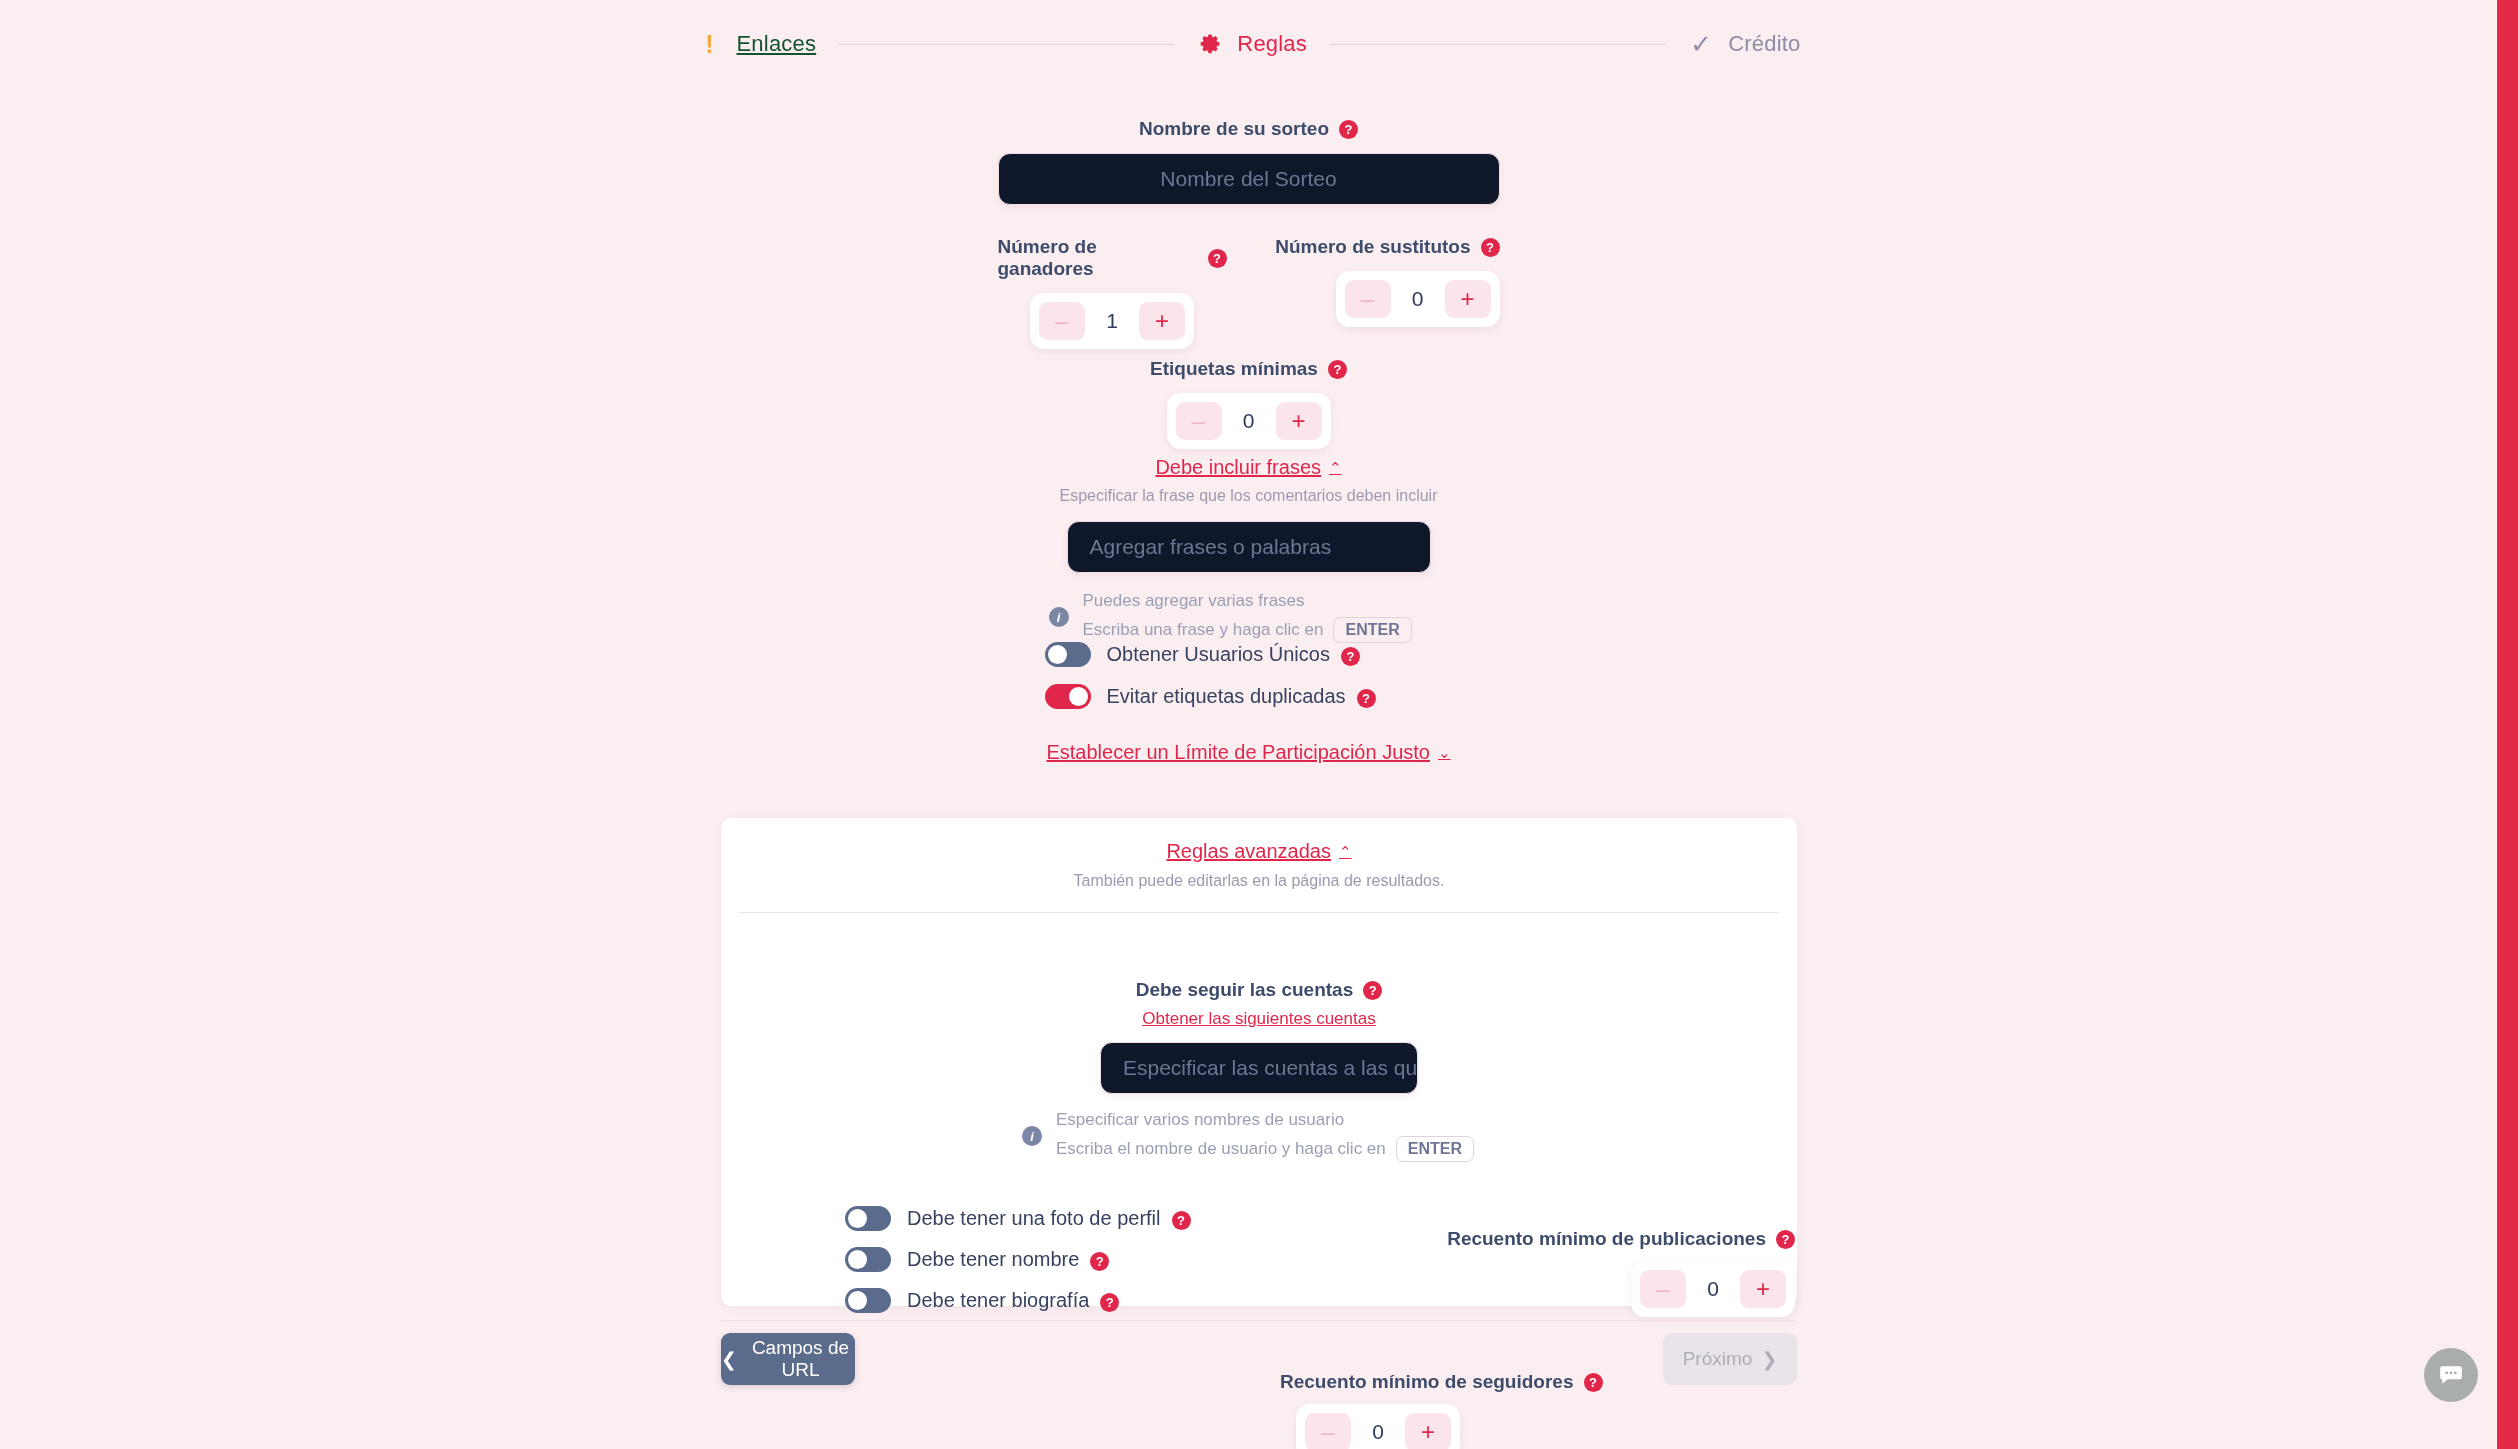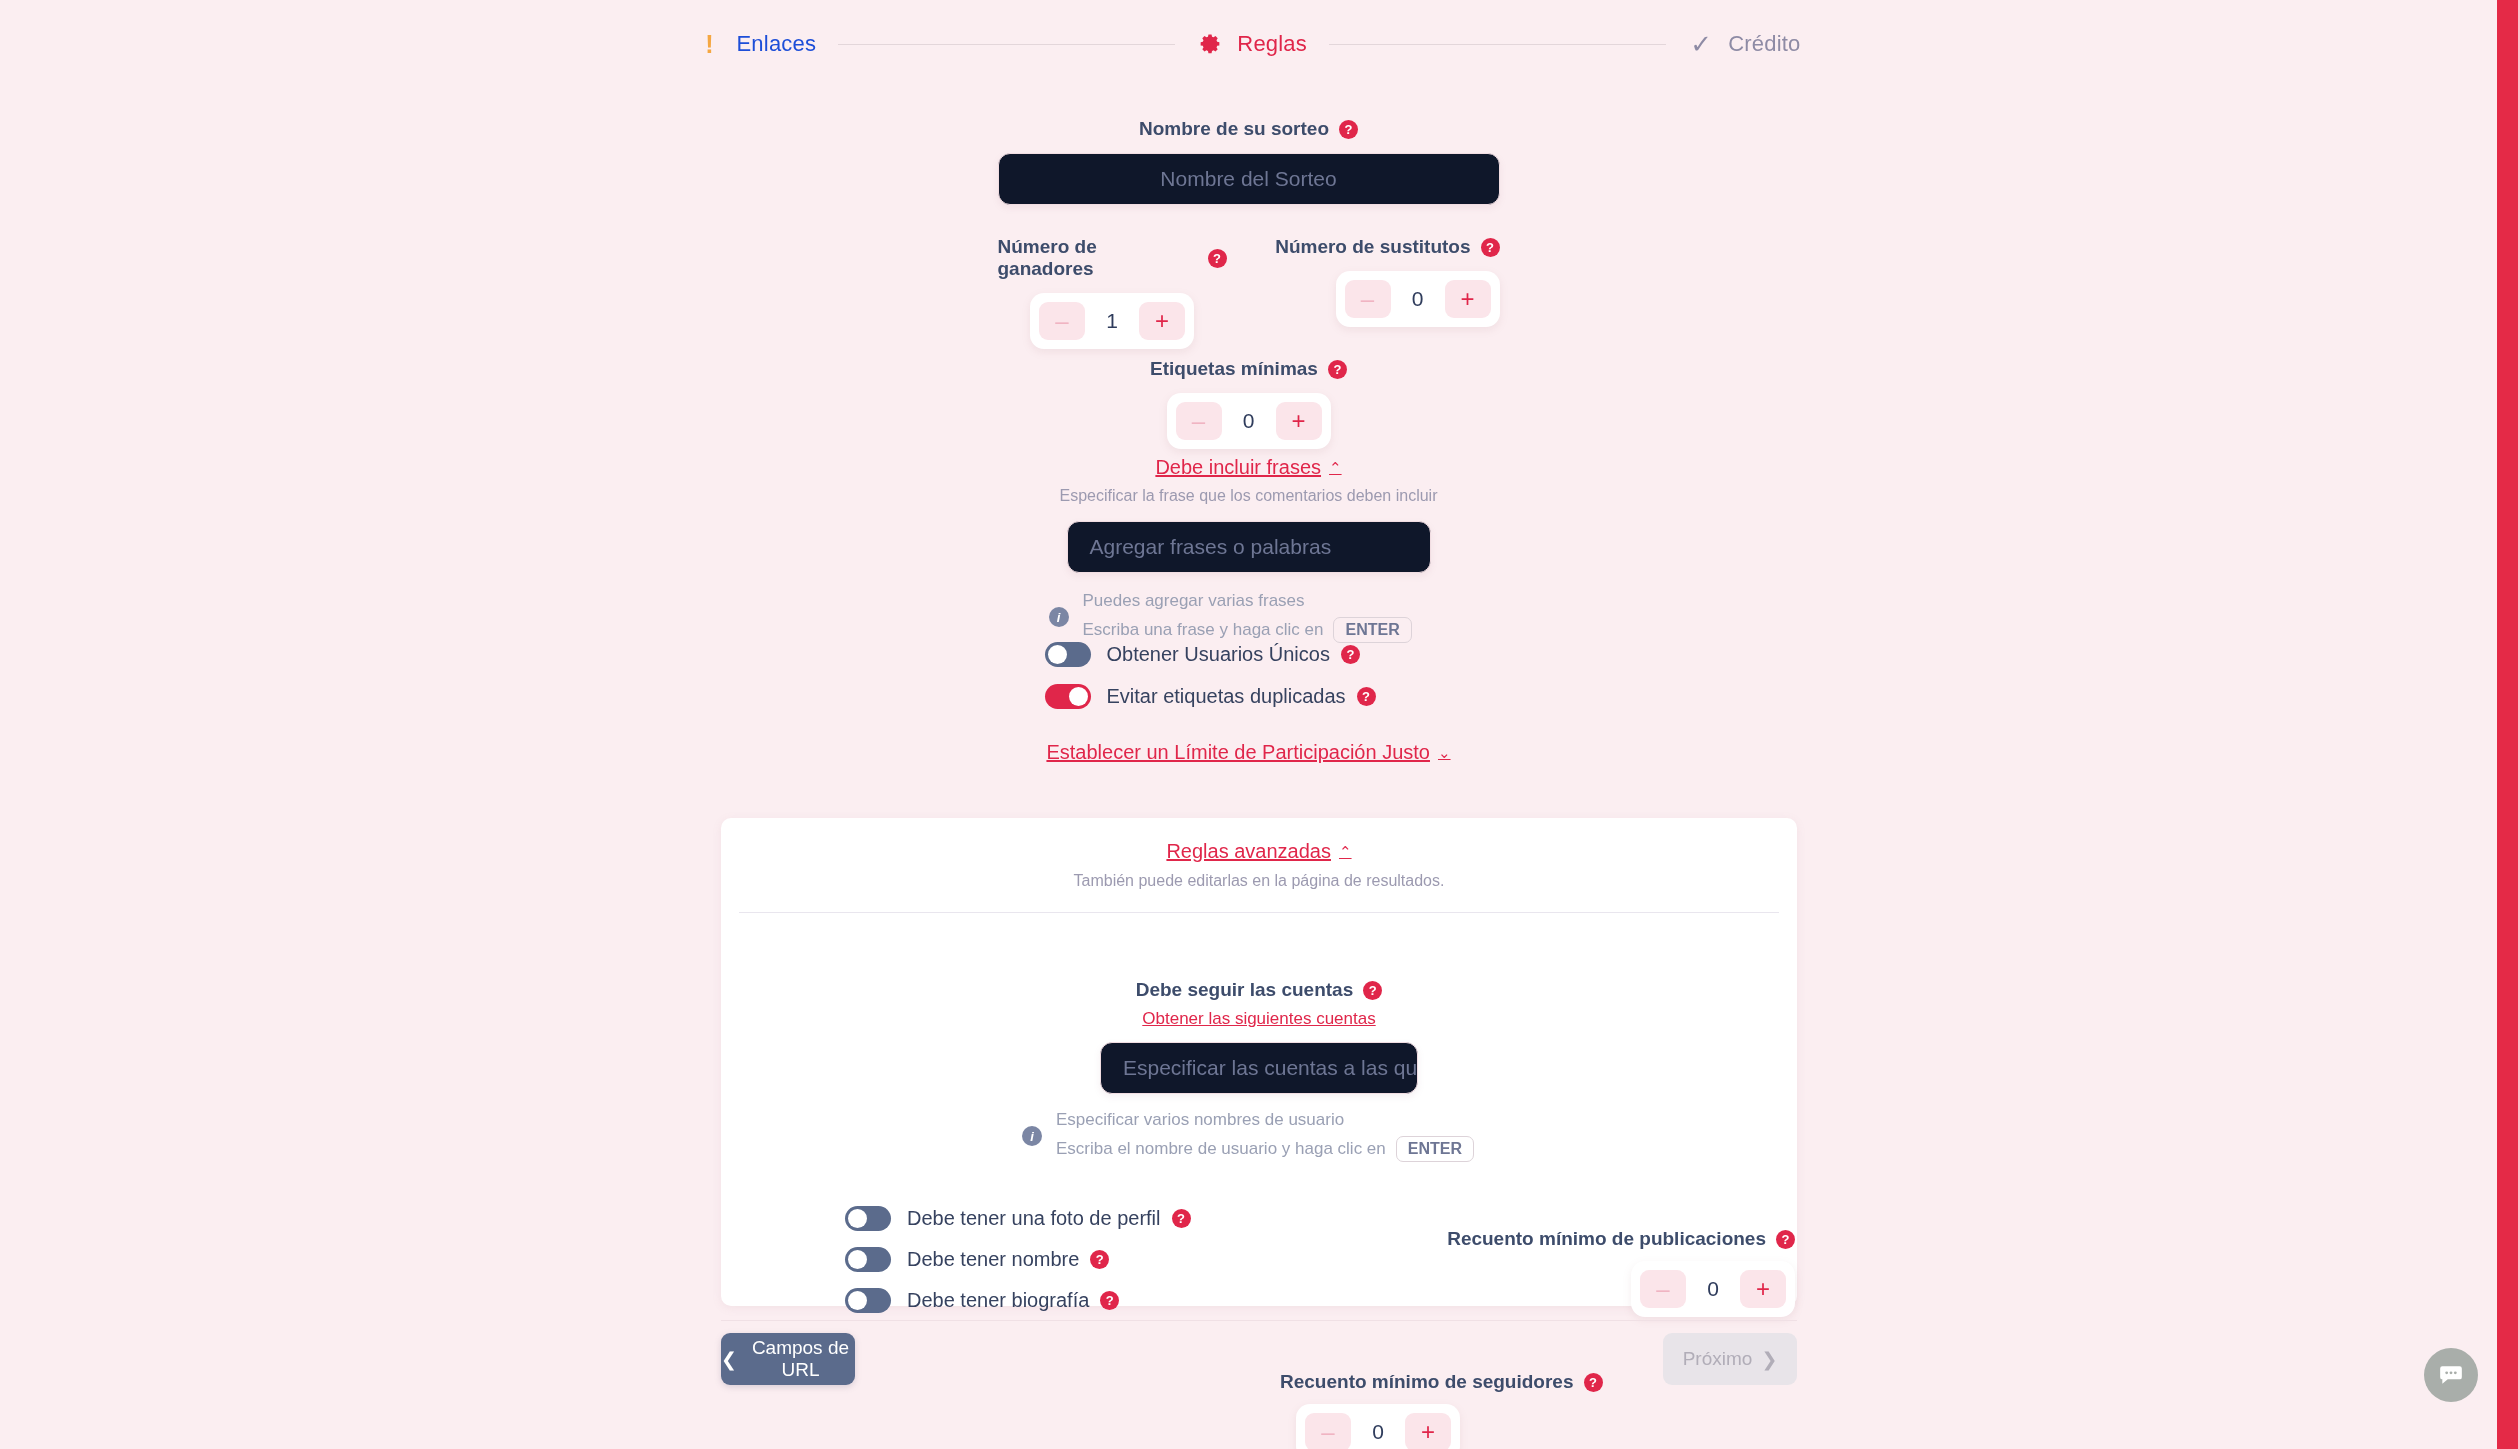--- a/index.html
+++ b/index.html
@@ -12,21 +12,21 @@
   .page { position: relative; width: 2518px; height: 1450px; background: #fbeef1; }
 
   
   .steps {
     position: absolute; left: 0; top: 0; width: 2497px; height: 88px;
     display: flex; align-items: center; justify-content: center;
   }
   .steps-inner { display: flex; align-items: center; width: 1104px; }
   .step { display: flex; align-items: center; gap: 14px; white-space: nowrap; }
   .step-label { font-size: 22px; letter-spacing: 0.2px; }
-  .step-1 .step-label { color: #1d4ed8; }
+  .step-1 .step-label { color: #14532d; text-decoration: underline; }
   .step-2 .step-label { color: #e0264a; }
   .step-3 .step-label { color: #8e8ba5; }
   .step-ico { display: inline-flex; align-items: center; justify-content: center;
               width: 26px; height: 26px; }
   .bang { color: #f5a742; font-size: 25px; font-weight: 700; line-height: 1; }
   .check { color: #8e8ba5; font-size: 26px; line-height: 1; }
   .connector { flex: 1; height: 1px; background: #e3d6da; margin: 0 22px; }
 
   
   .wrap { position: absolute; left: 0; top: 0; width: 2497px; }
@@ -70,21 +70,21 @@
     flex: 0 0 auto; cursor: pointer;
   }
   .toggle.off { background: #5b6b8c; }
   .toggle.on  { background: #e0264a; }
   .toggle .knob {
     position: absolute; top: 3px; width: 19px; height: 19px;
     border-radius: 50%; background: #fff;
   }
   .toggle.off .knob { left: 3px; }
   .toggle.on  .knob { left: 24px; }
-  .tg-label { font-size: 20px; color: #36425f; display: flex; align-items: center; gap: 11px; }
+  .tg-label { font-size: 20px; color: #36425f; display: flex; align-items: flex-end; gap: 11px; }
 
   
   .coll-link {
     color: #e0264a; font-size: 20px; text-decoration: underline;
     display: inline-flex; align-items: center; gap: 8px; cursor: pointer;
   }
   .caret { font-size: 15px; }
   .sub-note { font-size: 16px; color: #9c9ab0; }
 
   

